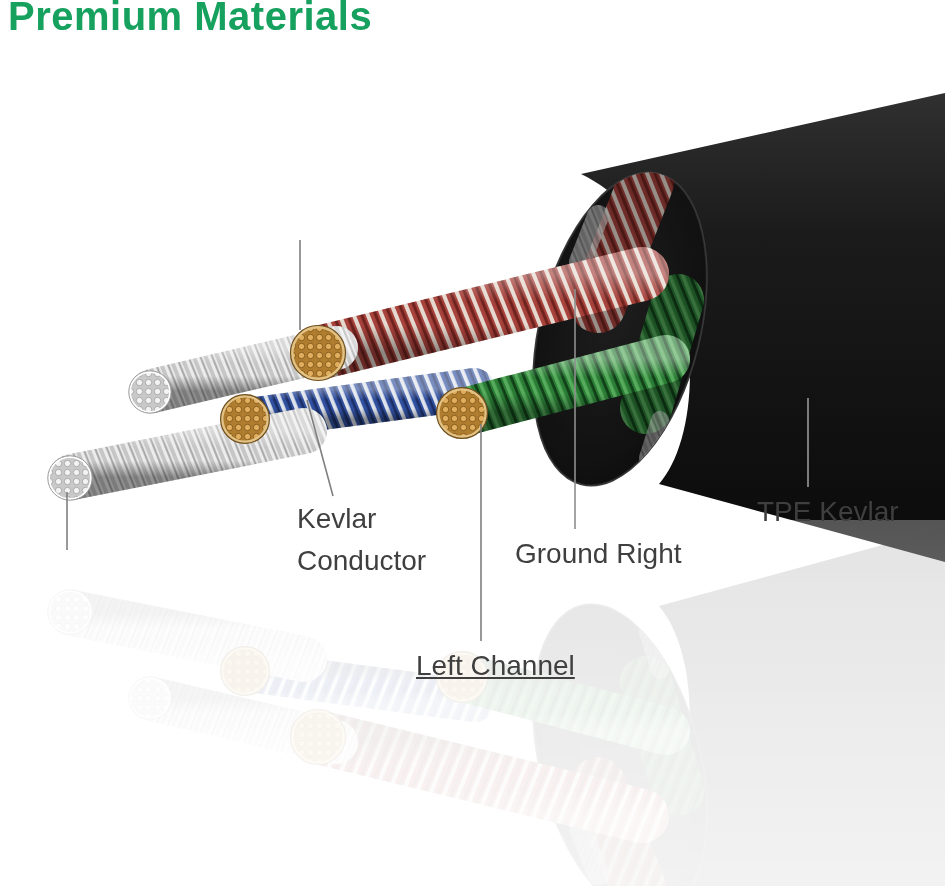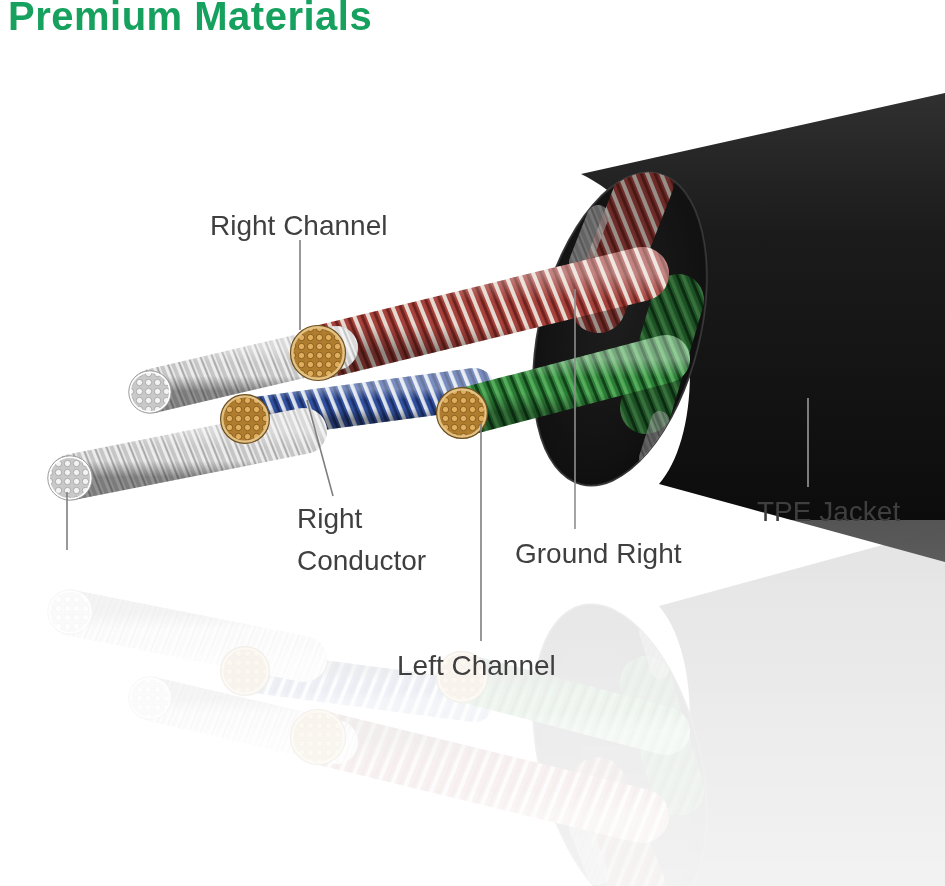--- a/index.html
+++ b/index.html
@@ -16,21 +16,21 @@
   }
   .callout {
     position:absolute; font-size:28px; color:#3F3F3F; line-height:42px;
     white-space:normal;
   }
   .lbl-right   { left:210px; top:205px; }
   .lbl-copper  { left:297px; top:498px; width:165px; }
   .lbl-ground  { left:515px; top:533px; }
   .lbl-tpe     { left:757px; top:491px; }
   .lbl-kevlar  { left:8px;   top:554px; width:185px; }
-  .lbl-left    { left:397px; top:645px; }
+  .lbl-left    { left:416px; top:645px;text-decoration:underline; }
 </style>
 </head>
 <body>
 
 <div class="stage">
 
   <svg class="artwork" viewBox="0 0 945 886" xmlns="http://www.w3.org/2000/svg">
     <defs>
       <linearGradient id="jacketGrad" x1="0" y1="0" x2="0" y2="1">
         <stop offset="0" stop-color="#303030"></stop>
@@ -154,19 +154,18 @@
       <line x1="333" y1="496" x2="307" y2="400"></line>
       <line x1="575" y1="529" x2="575" y2="289" stroke="#8f8f8f"></line>
       <line x1="808" y1="487" x2="808" y2="398" stroke="#9a9a9a"></line>
       <line x1="67" y1="550" x2="67" y2="492"></line>
       <line x1="481" y1="641" x2="481" y2="424"></line>
     </g>
   </svg>
 
   <div class="title">Premium Materials</div>
 
-  <div class="callout lbl-right">Right Channel</div>
-  <div class="callout lbl-copper">Right Conductor</div>
+  <div class="callout lbl-copper">Kevlar Conductor</div>
   <div class="callout lbl-ground">Ground Right</div>
-  <div class="callout lbl-tpe">TPE Jacket</div>
+  <div class="callout lbl-tpe">TPE Kevlar</div>
   <div class="callout lbl-left">Left Channel</div>
 
 </div>
 
 </body></html>

